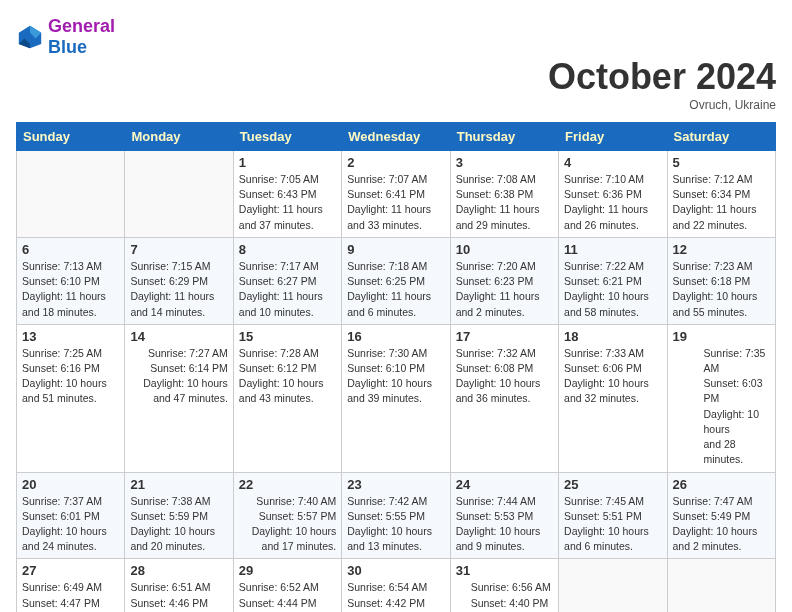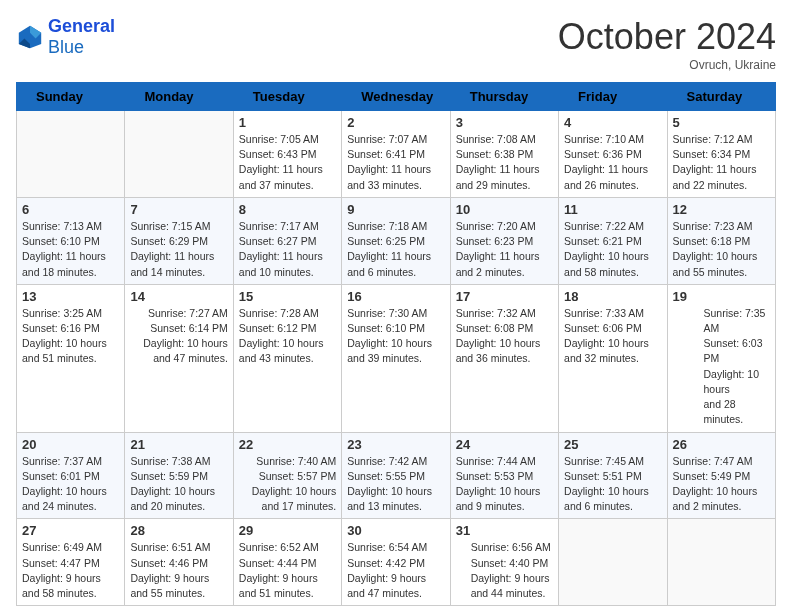--- a/index.html
+++ b/index.html
@@ -23,37 +23,38 @@
     }
     .logo-icon {
       width: 28px;
       height: 28px;
     }
     .title-block {
       text-align: right;
     }
     .month-title {
       font-size: 36px;
-      font-weight: normal;
+      font-weight: bold;
       color: #333;
+      margin-top: 40px;
     }
     .location-title {
       font-size: 12px;
       color: #555;
     }
     table {
       width: 100%;
       border-collapse: collapse;
       table-layout: fixed;
     }
     thead tr th {
       background-color: #1a6bbf;
-      color: #000000;
+      color: #fef9c3;
       text-align: left;
-      padding: 6px 19px;
+      padding: 6px 6px;
       font-size: 13px;
       border: 1px solid #1a6bbf;
     }
     tbody tr td {
       border: 1px solid #ccc;
       vertical-align: top;
       padding: 4px 5px;
       font-size: 11px;
       color: #333;
       height: 80px;
@@ -82,22 +83,22 @@
 <body>
 
 <div class="header">
   <div class="logo">
     <svg class="logo-icon" viewBox="0 0 40 40">
       <polygon points="20,4 36,14 36,30 20,36 4,30 4,14" fill="#1a6bbf"></polygon>
       <polygon points="20,4 36,14 28,22 20,14" fill="#3a9ad9"></polygon>
       <polygon points="20,36 4,30 12,22 20,30" fill="#0d4a8a"></polygon>
     </svg>
     <div>
-      <span style="font-size:18px;font-weight:bold;color:#1d4ed8;">General</span><br>
-      <span style="font-size:18px;font-weight:normal;color:#1a6bbf;">Blue</span>
+      <span style="font-size:18px;font-weight:bold;color:#a21caf;">General</span><br>
+      <span style="font-size:18px;font-weight:bold;color:#1a6bbf;">Blue</span>
     </div>
   </div>
   <div class="title-block">
     <div class="month-title">October 2024</div>
     <div class="location-title">Ovruch, Ukraine</div>
   </div>
 </div>
 
 <table>
   <thead>
@@ -198,21 +199,21 @@
           <span class="day-num">12</span>
           <div class="day-info" style="white-space: pre-line;">Sunrise: 7:23 AM
 Sunset: 6:18 PM
 Daylight: 10 hours
 and 55 minutes.</div>
         </td>
       </tr>
       <tr>
         <td>
           <span class="day-num">13</span>
-          <div class="day-info" style="white-space: pre-line;">Sunrise: 3:25 AM
+          <div class="day-info" style="white-space: pre-line;">Sunrise: 7:25 AM
 Sunset: 6:16 PM
 Daylight: 10 hours
 and 51 minutes.</div>
         </td>
         <td>
           <span class="day-num">14</span>
           <div class="day-info" style="white-space: pre-line; text-align: right;">Sunrise: 7:27 AM
 Sunset: 6:14 PM
 Daylight: 10 hours
 and 47 minutes.</div>

